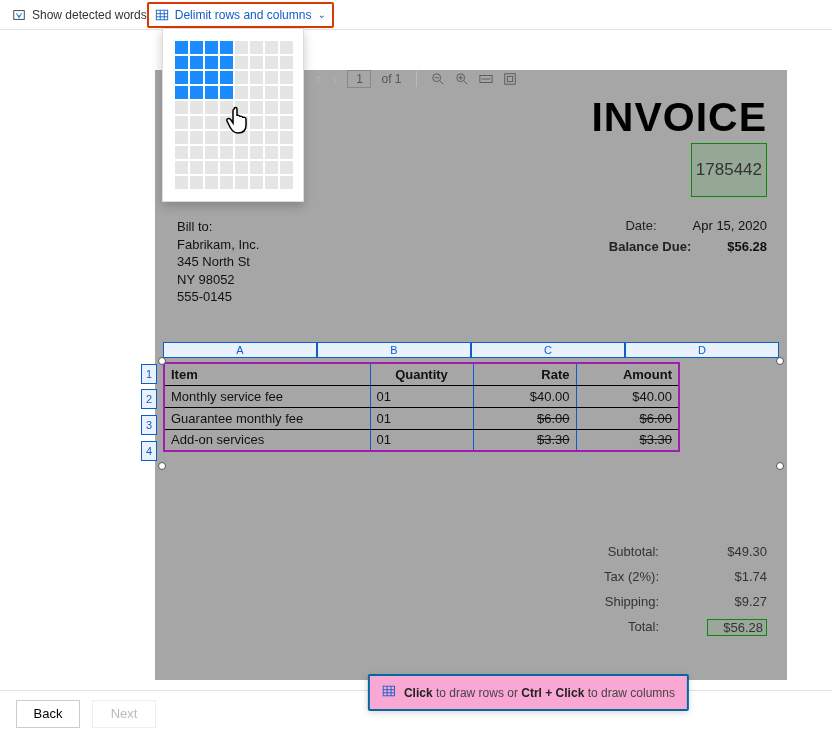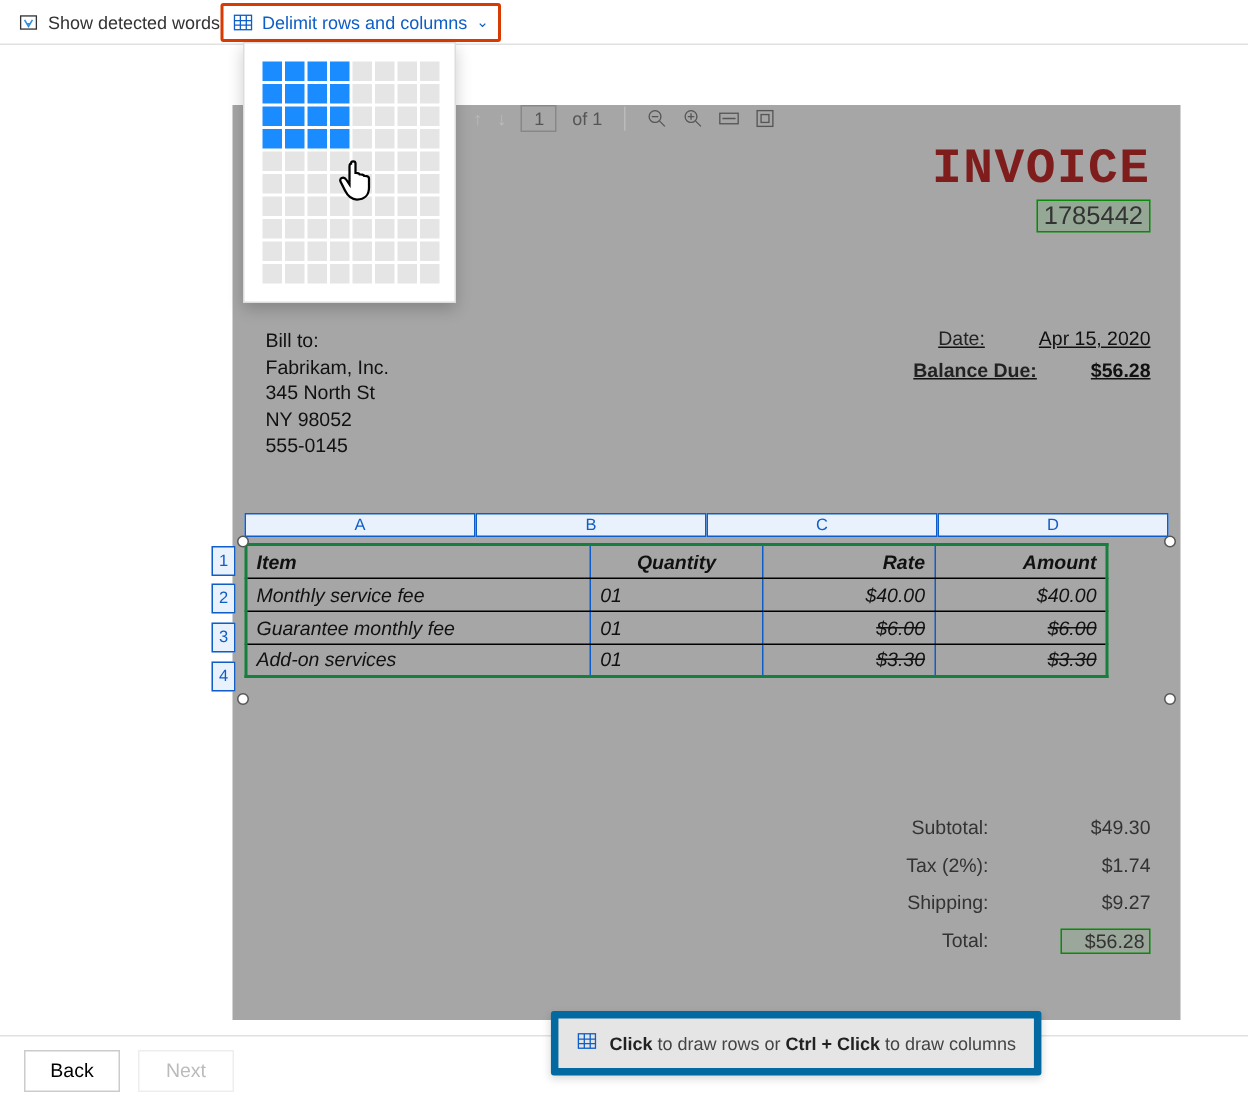--- a/index.html
+++ b/index.html
@@ -82,50 +82,49 @@
     background: #a6a6a6;
     overflow: visible;
   }
 
   .inv-header {
     position: absolute;
     top: 24px; right: 20px;
     text-align: right;
   }
   .inv-header .title {
-    font-family: Liberation Mono, monospace;
-    font-size: 33px;
+    font-family: Liberation Sans, sans-serif;
+    font-size: 41px;
     font-weight: bold;
-    color: #7f1d1d;
+    color: #000000;
     letter-spacing: 1px;
   }
   .inv-header .num {
     display: inline-block;
     border: 1px solid #0a8a0a;
     background: rgba(0,180,0,0.1);
     color: #333;
-    padding: 0 4px;
+    padding: 16px 4px;
     font-size: 17px;
     margin-top: 2px;
   }
 
   .billto {
     position: absolute;
     left: 22px; top: 148px;
     font-size: 13px;
     line-height: 1.35;
     color: #111;
   }
 
   .dates {
     position: absolute;
     right: 20px; top: 148px;
     font-size: 13px;
     color: #111;
-    text-decoration: underline;
   }
   .dates .row { display: flex; gap: 36px; justify-content: flex-end; margin-bottom: 6px; }
   .dates .lbl { color: #222; }
   .dates .val-hl {
     border: 1px solid #0a8a0a;
     background: rgba(0,180,0,0.06);
     padding: 0 3px;
   }
   .dates .bold { font-weight: bold; }
 
@@ -162,25 +161,24 @@
     height: 20px;
     border: 1px solid #0f5ec7;
     background: #e8f1fc;
     color: #0f5ec7;
     font-size: 11px;
     text-align: center;
     line-height: 18px;
   }
 
   table.tbl {
-    width: 576px;
+    width: 517px;
     border-collapse: collapse;
-    border: 2px solid #15803d;
+    border: 2px solid #a21caf;
     background: transparent;
-    font-style: italic;
   }
   table.tbl th, table.tbl td {
     border-left: 1px solid #0f5ec7;
     border-right: 1px solid #0f5ec7;
     border-top: 1px solid #0f5ec7;
     border-bottom: 1px solid #0f5ec7;
     font-size: 13px;
     color: #111;
     padding: 2px 6px;
     height: 22px;
@@ -210,22 +208,22 @@
   }
   .totals .row { display: flex; gap: 48px; justify-content: flex-end; margin-bottom: 10px; }
   .totals .val { min-width: 60px; text-align: right; }
   .totals .hl { border: 1px solid #0a8a0a; background: rgba(0,180,0,0.06); padding: 0 3px; }
 
   
   .hint {
     position: absolute;
     left: 400px; top: 644px;
     transform: translateX(-10%);
-    background: #e5e5e5;
-    border: 5px solid #0369a1;
+    background: #f9a8d4;
+    border: 2px solid #0369a1;
     border-radius: 2px;
     box-shadow: 0 2px 6px rgba(0,0,0,0.15);
     padding: 8px 12px;
     font-size: 12px;
     color: #444;
     z-index: 3;
     display: flex;
     align-items: center;
     gap: 8px;
   }

